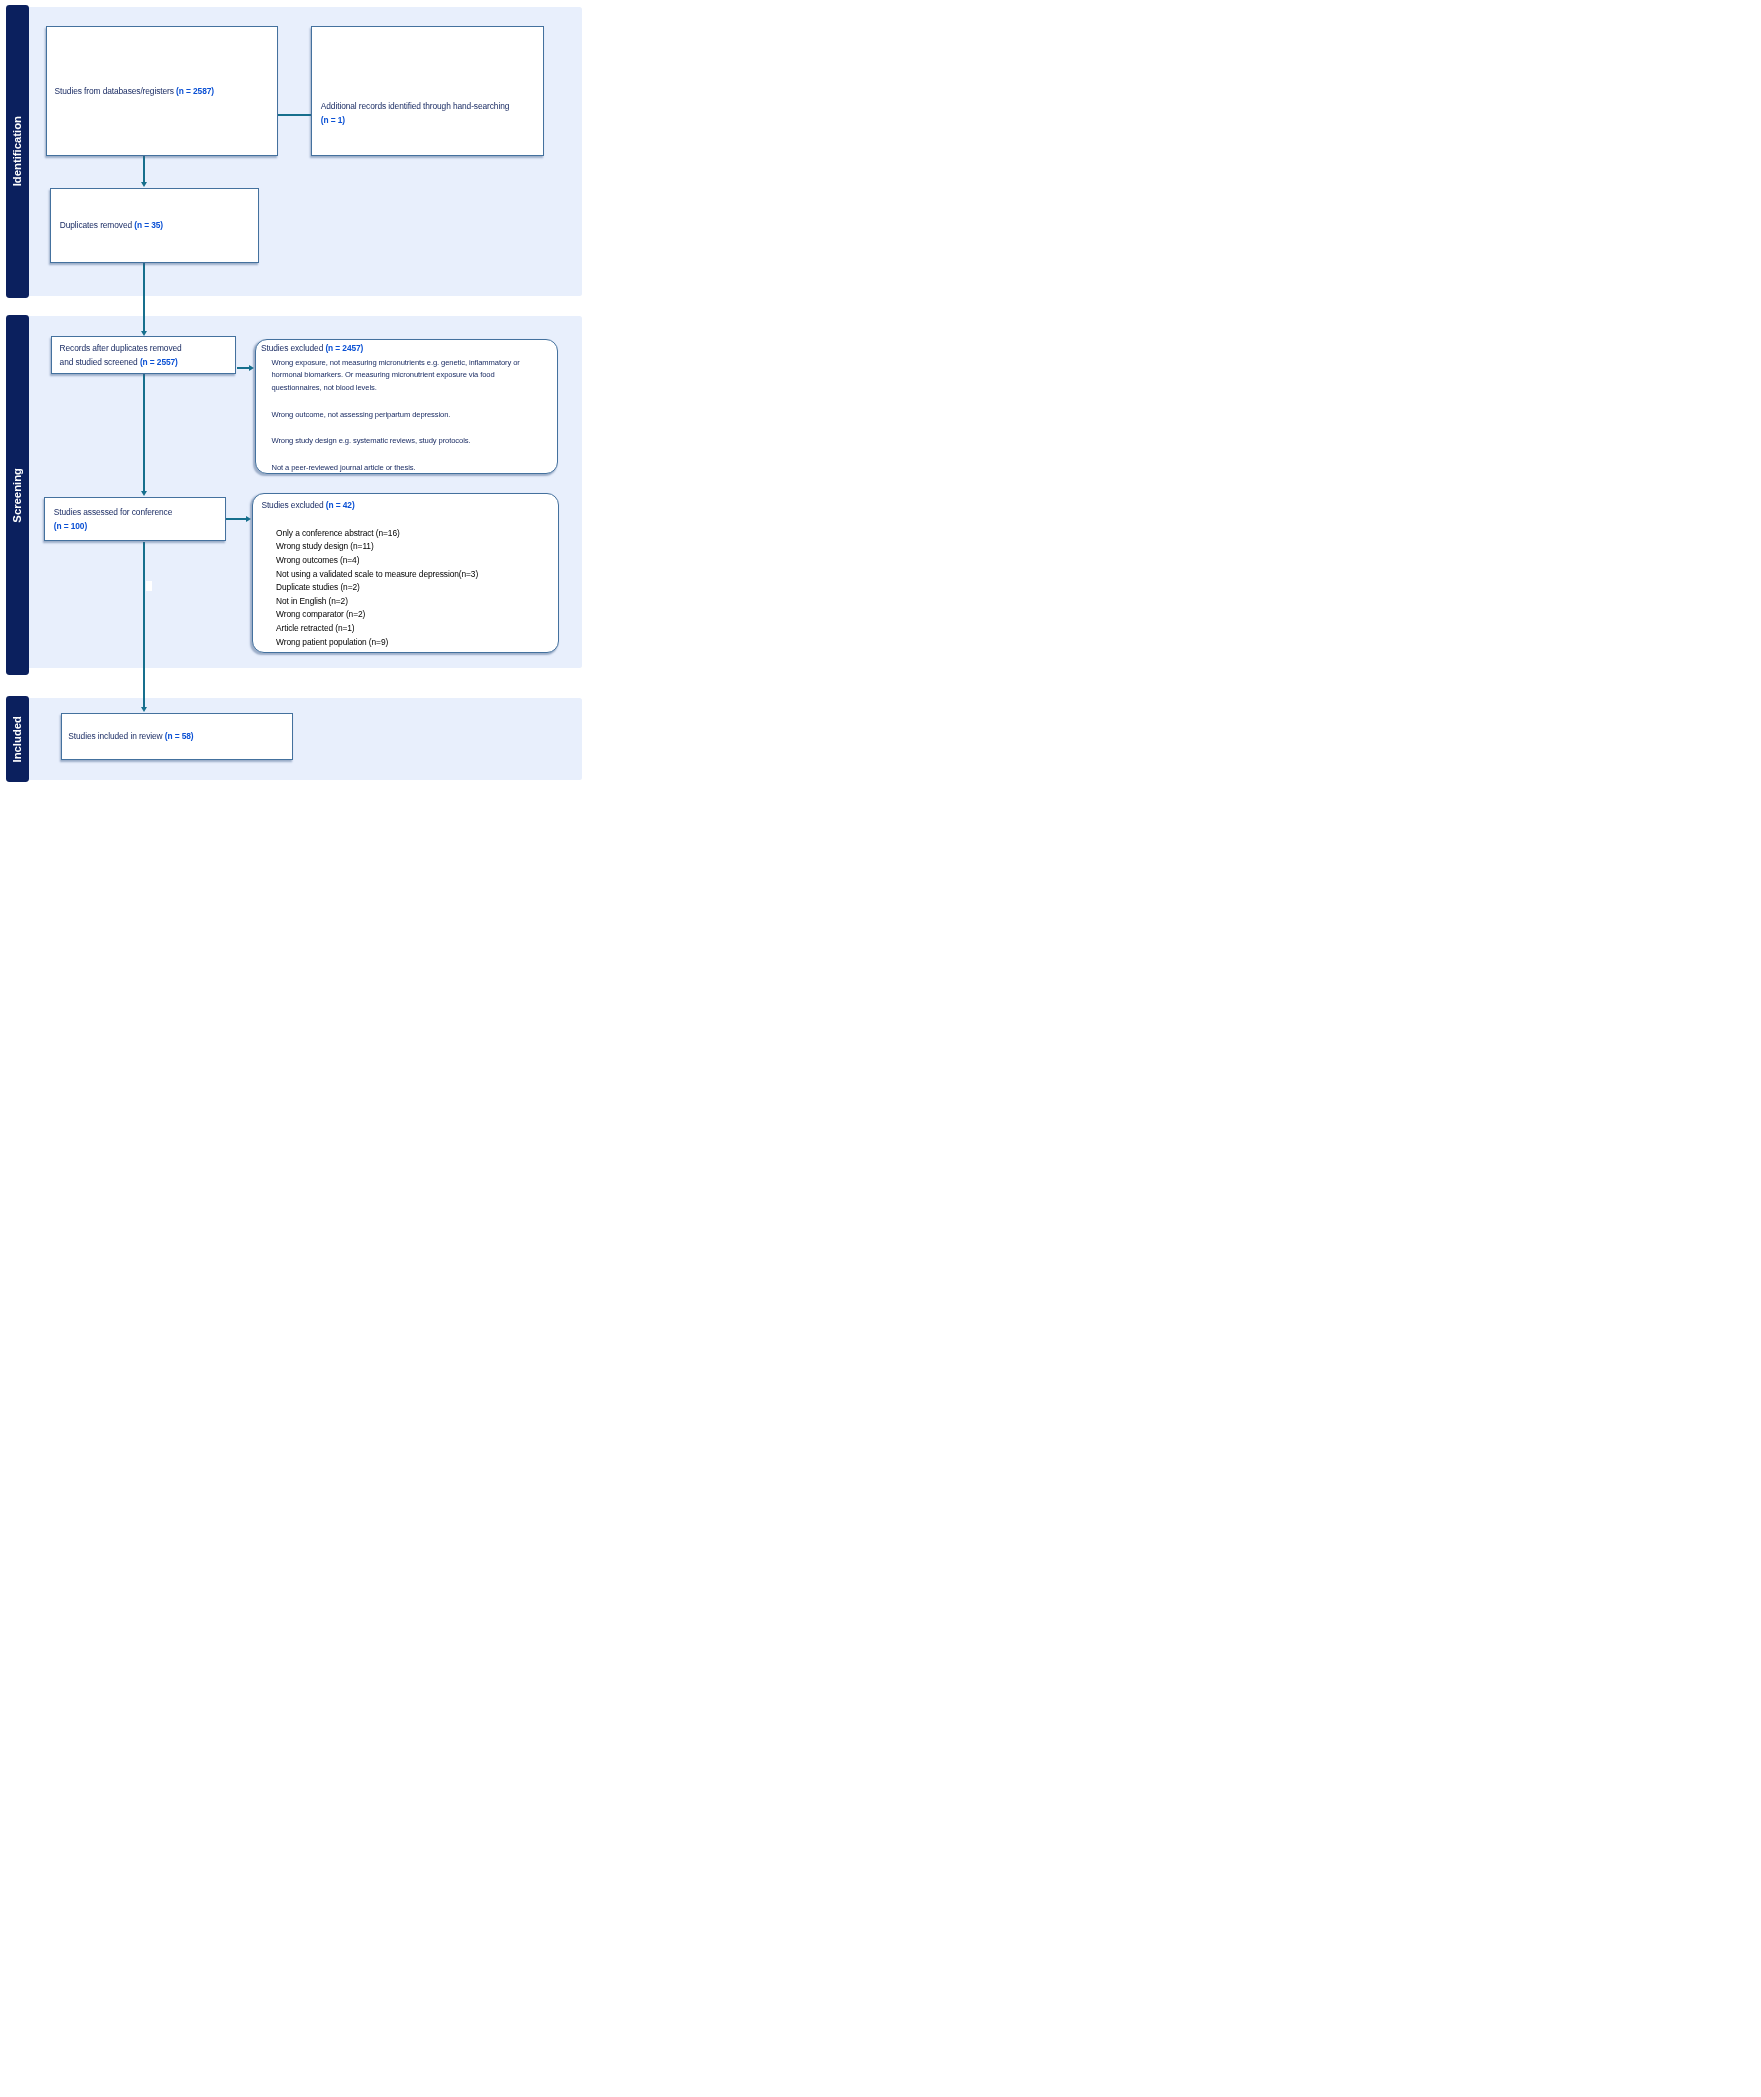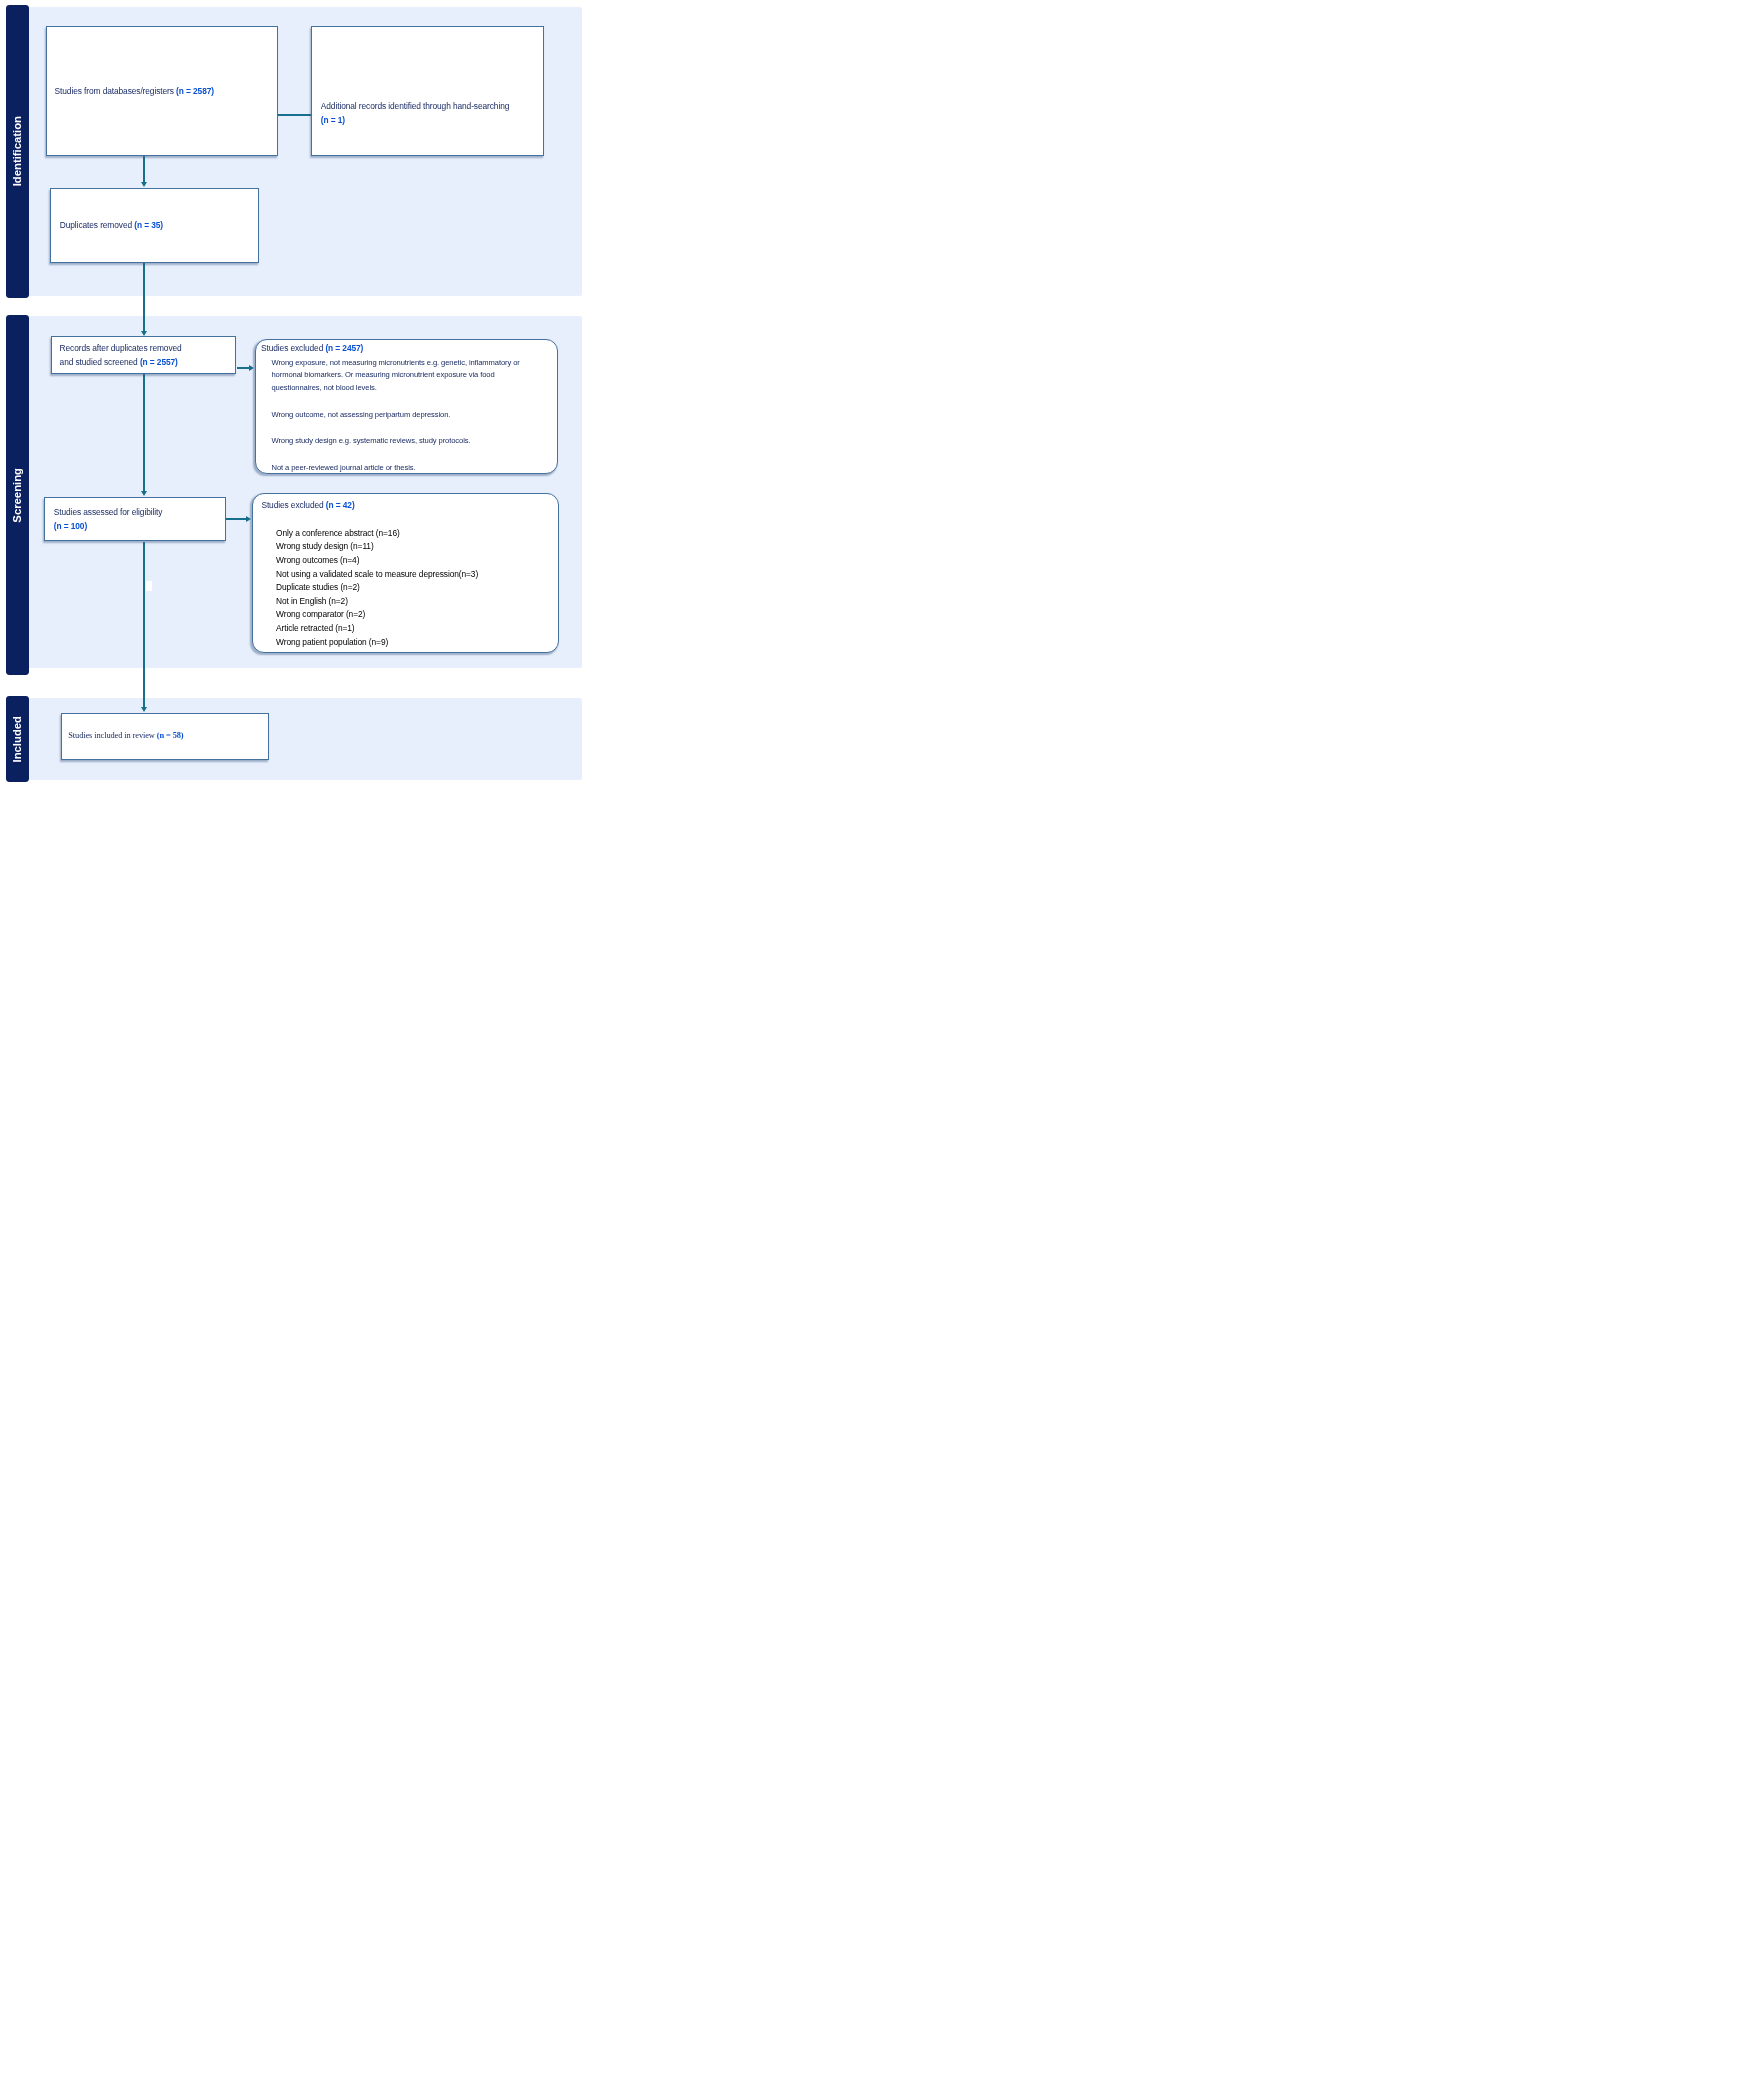--- a/index.html
+++ b/index.html
@@ -56,21 +56,21 @@
   .vcenter { display: flex; flex-direction: column; justify-content: center; }
   .nval { color: #0a50d4; font-weight: bold; }
 
   .box-databases   { left: 46px; top: 26px;  width: 232px; height: 130px; padding-left: 7.6px; padding-right: 11px; }
   .box-handsearch  { left: 311px; top: 26px;  width: 233px; height: 130px; }
   .box-handsearch .txt { padding: 72px 0 0 8.8px; max-width: 194px; }
   .box-duplicates  { left: 50px; top: 188px; width: 209px; height: 75px; padding-left: 8.8px; padding-right: 11px; }
   .box-screened    { left: 51px; top: 336px; width: 185px; height: 38px;  padding-left: 7.6px; }
   .box-screened .txt { max-width: 135px; }
   .box-eligibility { left: 44px; top: 497px; width: 182px; height: 44px; padding-left: 8.8px; }
-  .box-included    { left: 61px; top: 713px; width: 208px; height: 47px; padding-left: 6.3px; padding-right: 8.4px; font-family: Liberation Serif, serif; }
+  .box-included    { left: 61px; top: 713px; width: 232px; height: 47px; padding-left: 6.3px; padding-right: 8.4px; }
 
   .box-excluded1 { left: 255px; top: 339px;  width: 303px; height: 135px; padding: 3.4px 17px 0 5px; }
   .box-excluded1 .title { line-height: 11px; }
   .box-excluded1 .reasons { margin-top: 2.5px; padding-left: 10.5px; max-width: 252px; }
   .reason-p { font-size: 7.6px; line-height: 12.6px; margin: 0; }
   .reason-p + .reason-p { margin-top: 14px; }
 
   .box-excluded2 { left: 252px; top: 493px; width: 307px; height: 160px; padding: 5.9px 12.6px 0 8.4px; }
   .box-excluded2 .title { line-height: 11px; }
   .box-excluded2 .items { margin-top: 16px; padding-left: 14.7px; color: #000000; }
@@ -159,21 +159,21 @@
     <div class="reasons">
       <p class="reason-p">Wrong exposure, not measuring micronutrients e.g. genetic, inflammatory or hormonal biomarkers. Or measuring micronutrient exposure via food questionnaires, not blood levels.</p>
       <p class="reason-p">Wrong outcome, not assessing peripartum depression.</p>
       <p class="reason-p">Wrong study design e.g. systematic reviews, study protocols.</p>
       <p class="reason-p">Not a peer-reviewed journal article or thesis.</p>
     </div>
   </div>
 
   <div class="box box-eligibility vcenter">
     <div class="txt">
-      <div>Studies assessed for eligibility</div>
+      <div>Studies assessed for conference</div>
       <div class="nval">(n = 100)</div>
     </div>
   </div>
 
   <div class="box box-round box-excluded2">
     <div class="title"><span>Studies excluded </span><span class="nval">(n = 42)</span></div>
     <div class="items">
       <div class="excl-item">Only a conference abstract (n=16)</div>
       <div class="excl-item">Wrong study design (n=11)</div>
       <div class="excl-item">Wrong outcomes (n=4)</div>

